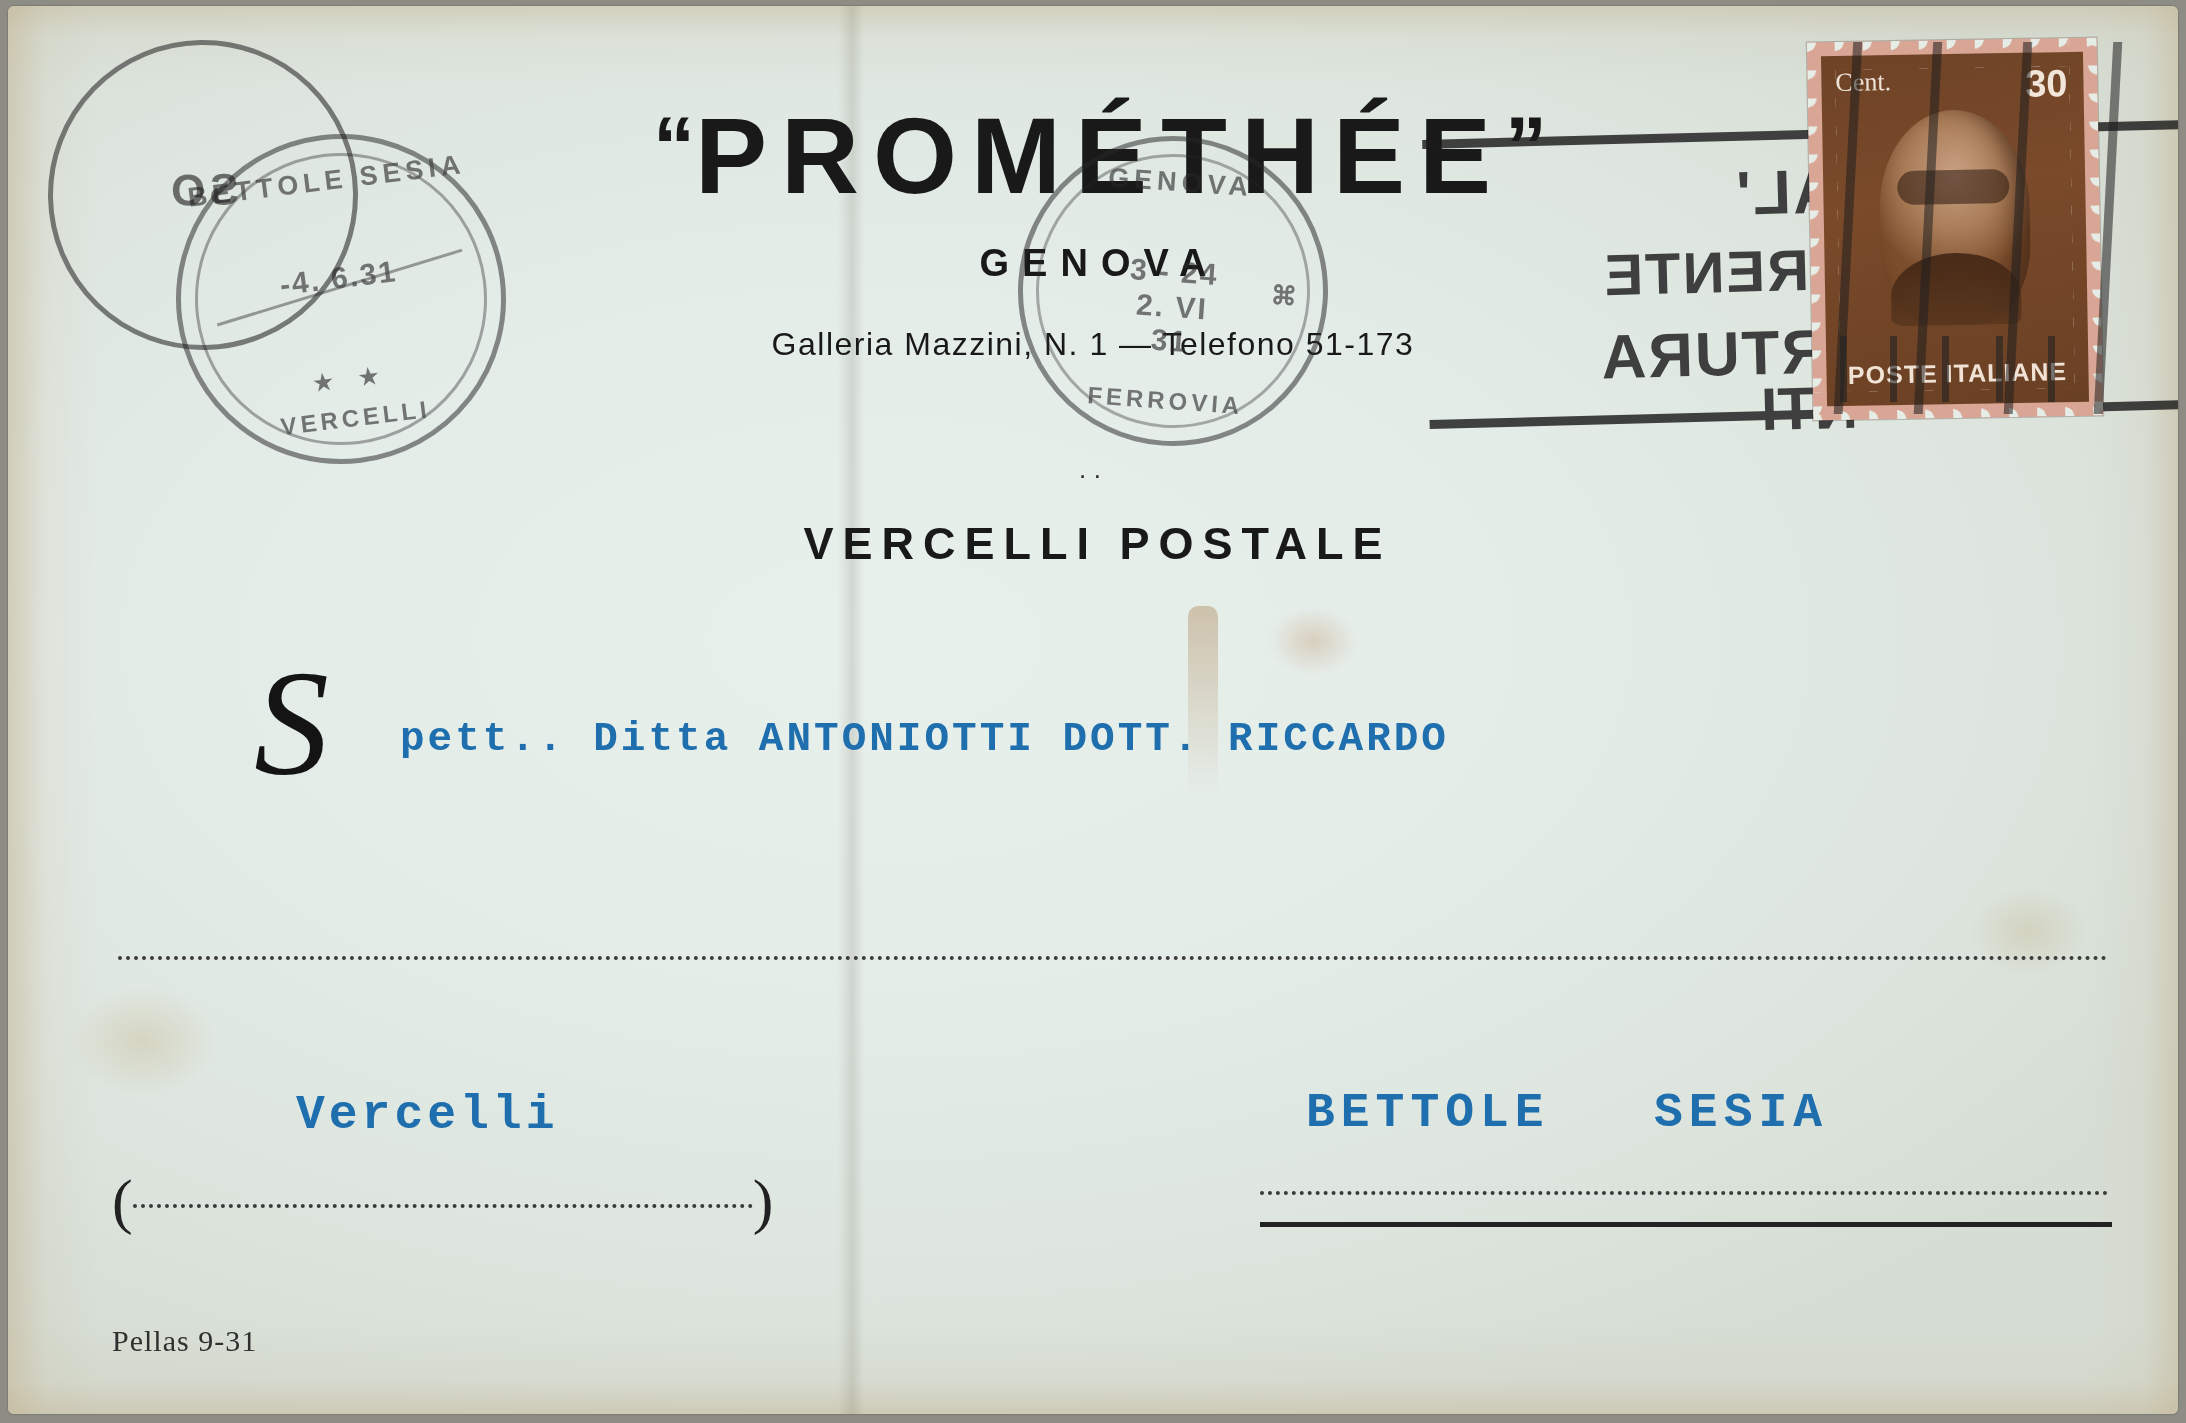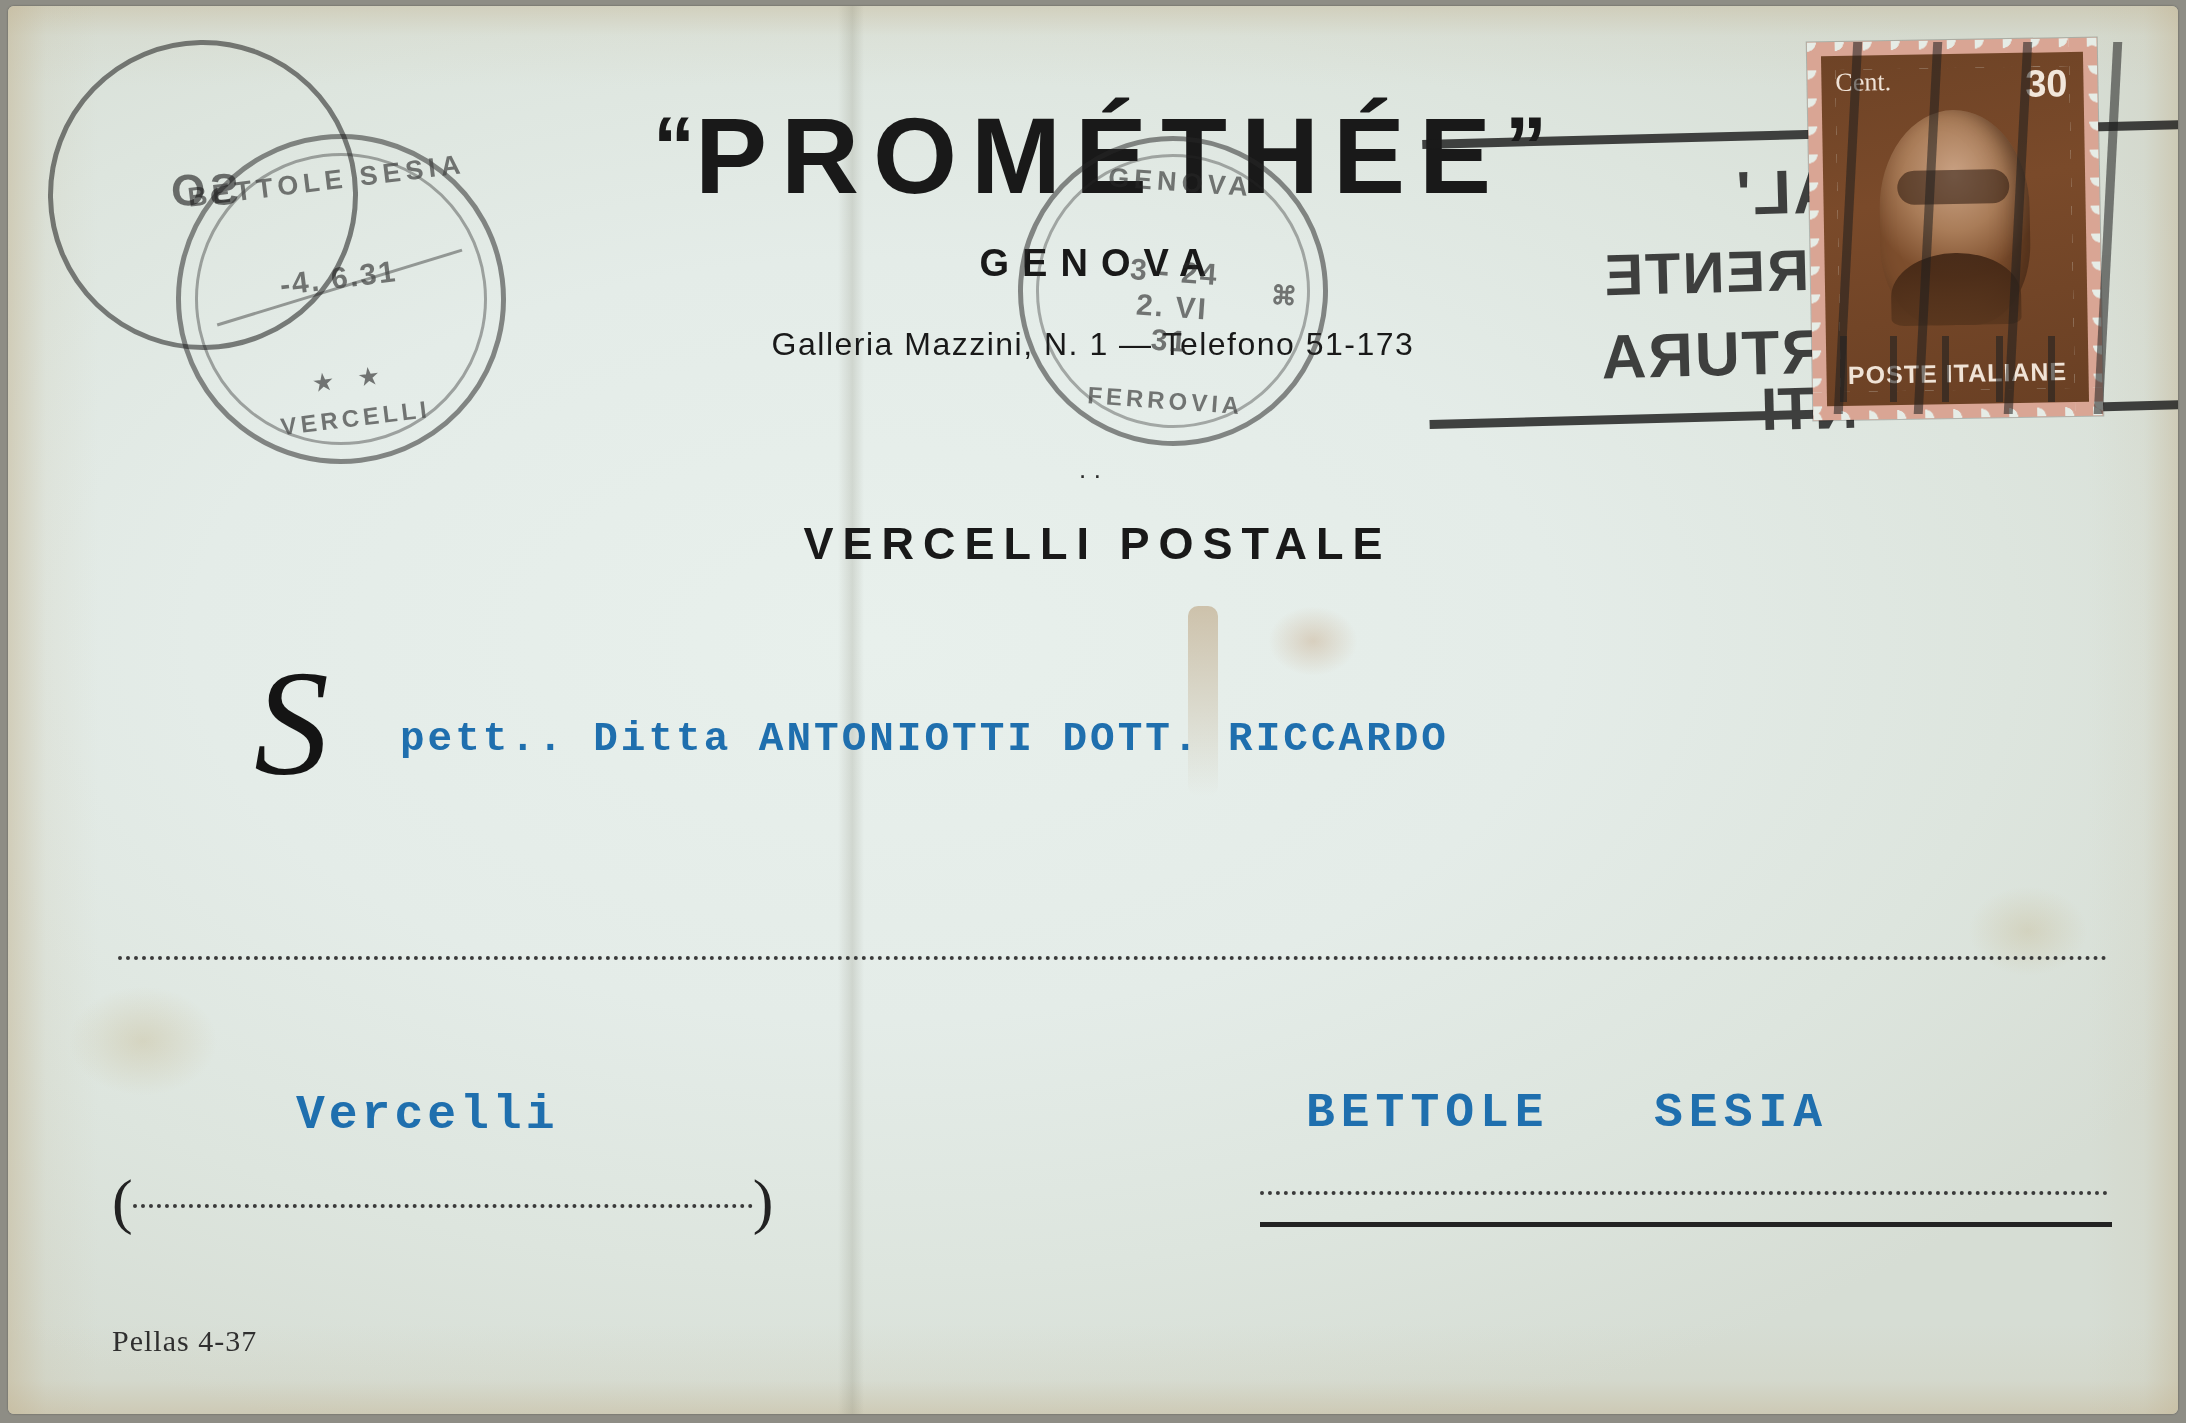--- a/index.html
+++ b/index.html
@@ -515,16 +515,16 @@
     <div class="rule-dotted top"></div>
 
     <div class="typed city-left">Vercelli</div>
     <div class="typed city-right">BETTOLE   SESIA</div>
 
     <div class="paren-line"><span>(</span><span class="dots"></span><span>)</span></div>
 
     <div class="rule-dotted right-low"></div>
     <div class="rule-solid"></div>
 
-    <div class="pellas">Pellas 4-37</div>
+    <div class="pellas">Pellas 9-31</div>
 
   </div>
 </div>
 
 </body></html>

